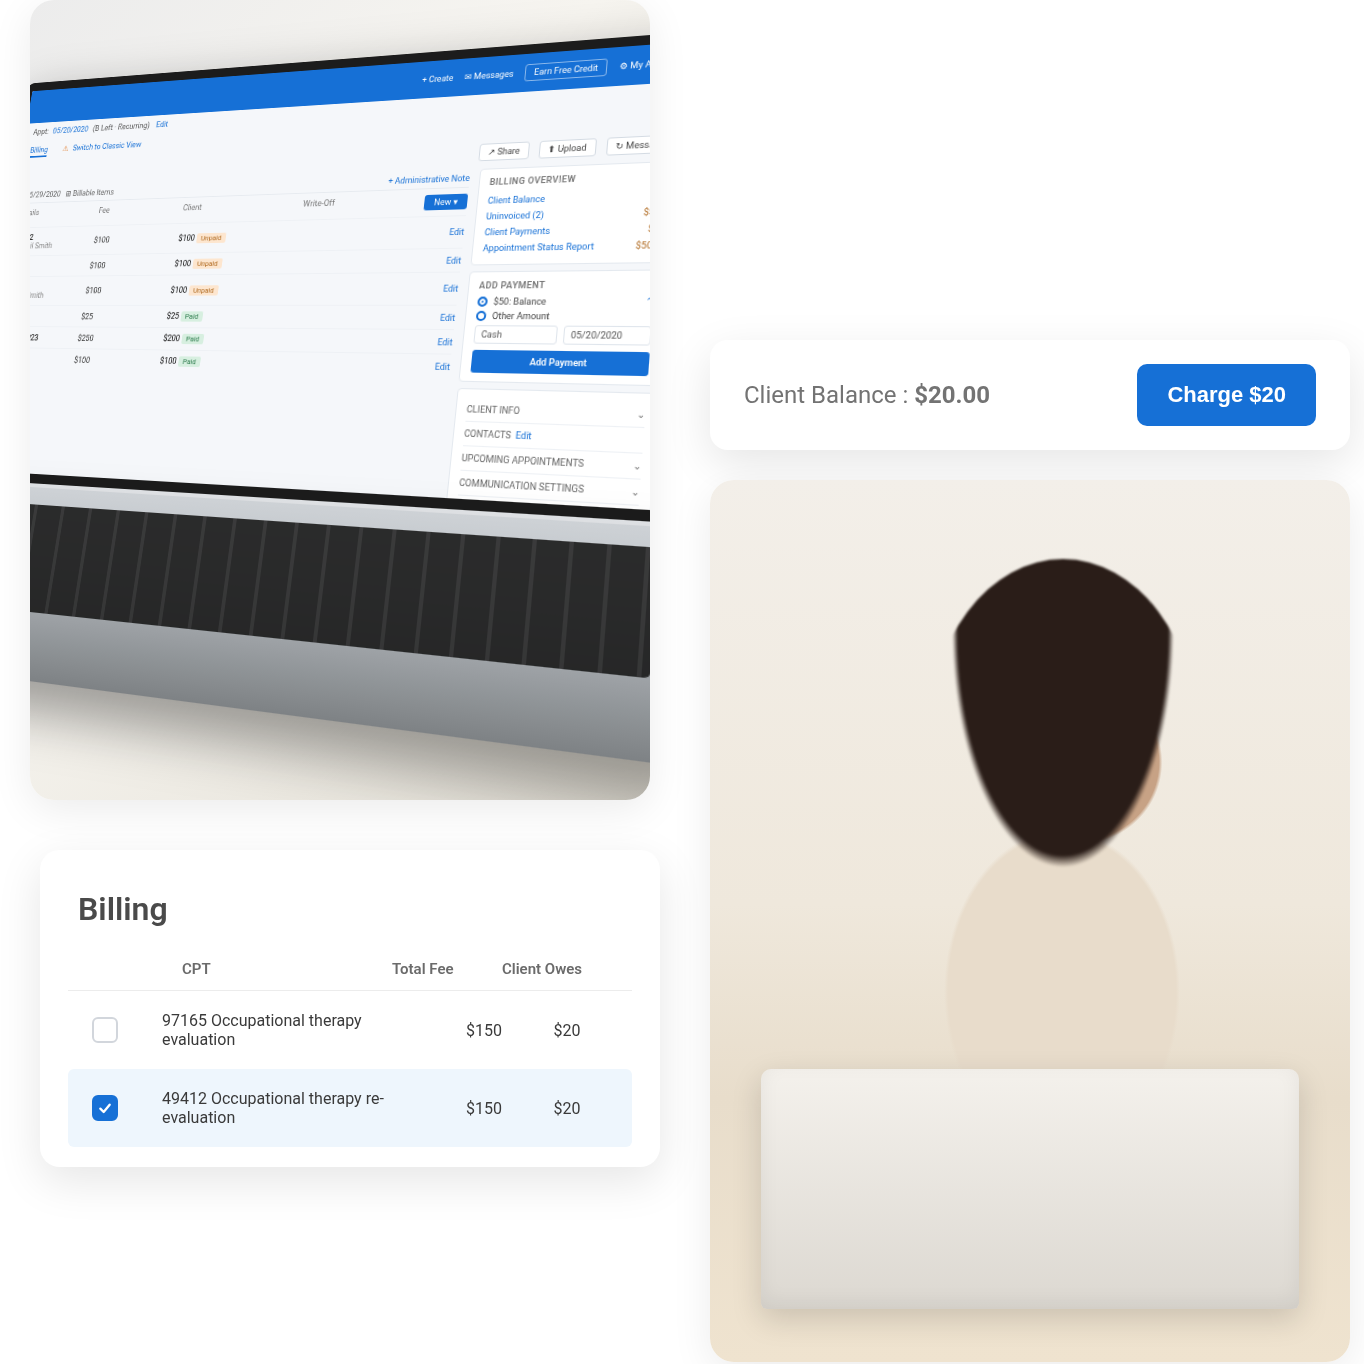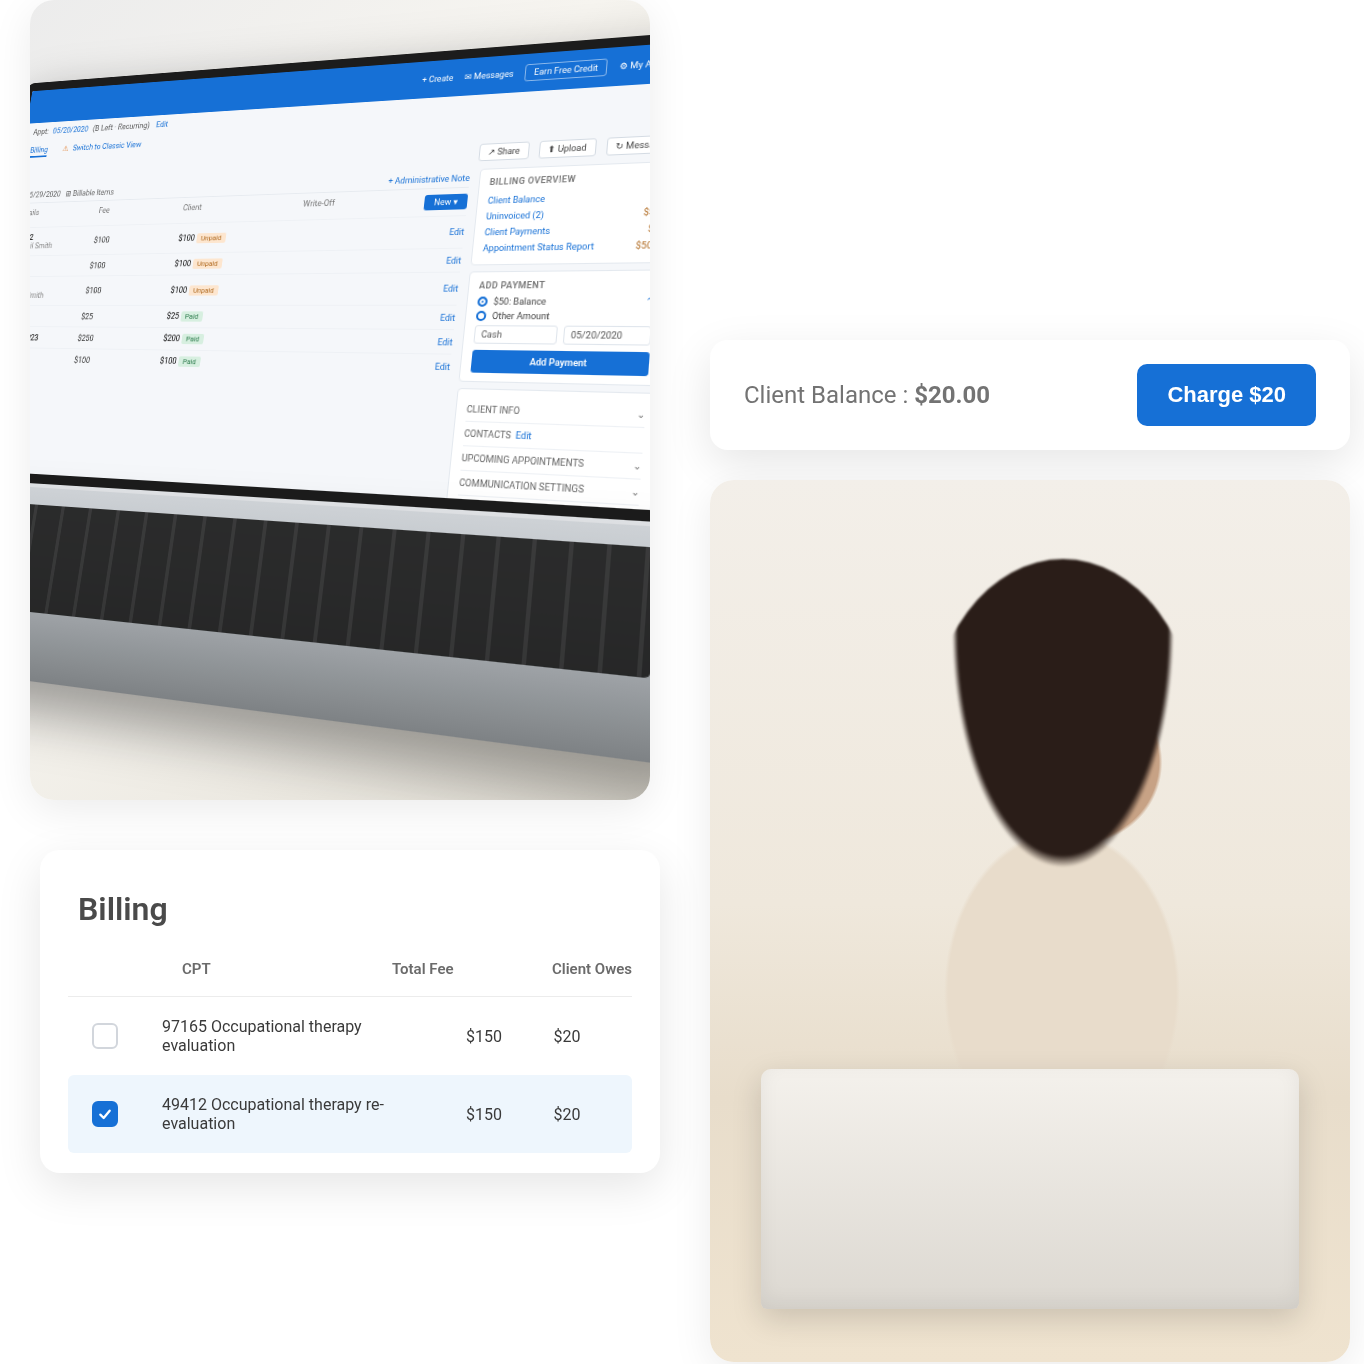--- a/index.html
+++ b/index.html
@@ -144,26 +144,26 @@
   width:620px;
   background:#fff;
   border-radius:20px;
   padding:40px 28px 20px;
   box-shadow:0 14px 45px rgba(0,0,0,.10);
 }
 .allocate-card h2{
   font-size:32px; color:#4a4a4a; font-weight:600; margin-bottom:22px; padding-left:10px;
 }
 .alloc-head{
-  display:flex; font-size:15px; color:#6b6b6b; font-weight:600; padding:10px 0 18px; border-bottom:1px solid #ececec;
+  display:flex; font-size:15px; color:#6b6b6b; font-weight:600; padding:10px 0 12px; border-bottom:1px solid #ececec;
 }
 .alloc-head .c1{width:74px;}
 .alloc-head .c2{flex:1; padding-left:40px;}
 .alloc-head .c3{width:110px; }
-.alloc-head .c4{width:130px; text-align:right;}
+.alloc-head .c4{width:130px; text-align:left;}
 .alloc-row{
   display:flex; align-items:center; padding:20px 0; font-size:16px; color:#3a3a3a;
 }
 .alloc-row.selected{ background:#eef6fd; border-radius:6px;}
 .alloc-row .c1{width:74px; display:flex; justify-content:center;}
 .alloc-row .c2{flex:1;margin-left:20px;}
 .alloc-row .c3{width:110px; text-align:right;}
 .alloc-row .c4{width:130px; text-align:center;}
 .chk{
   width:26px;height:26px;border:2px solid #d2d6dc;border-radius:6px;display:flex;align-items:center;justify-content:center;background:#fff;

